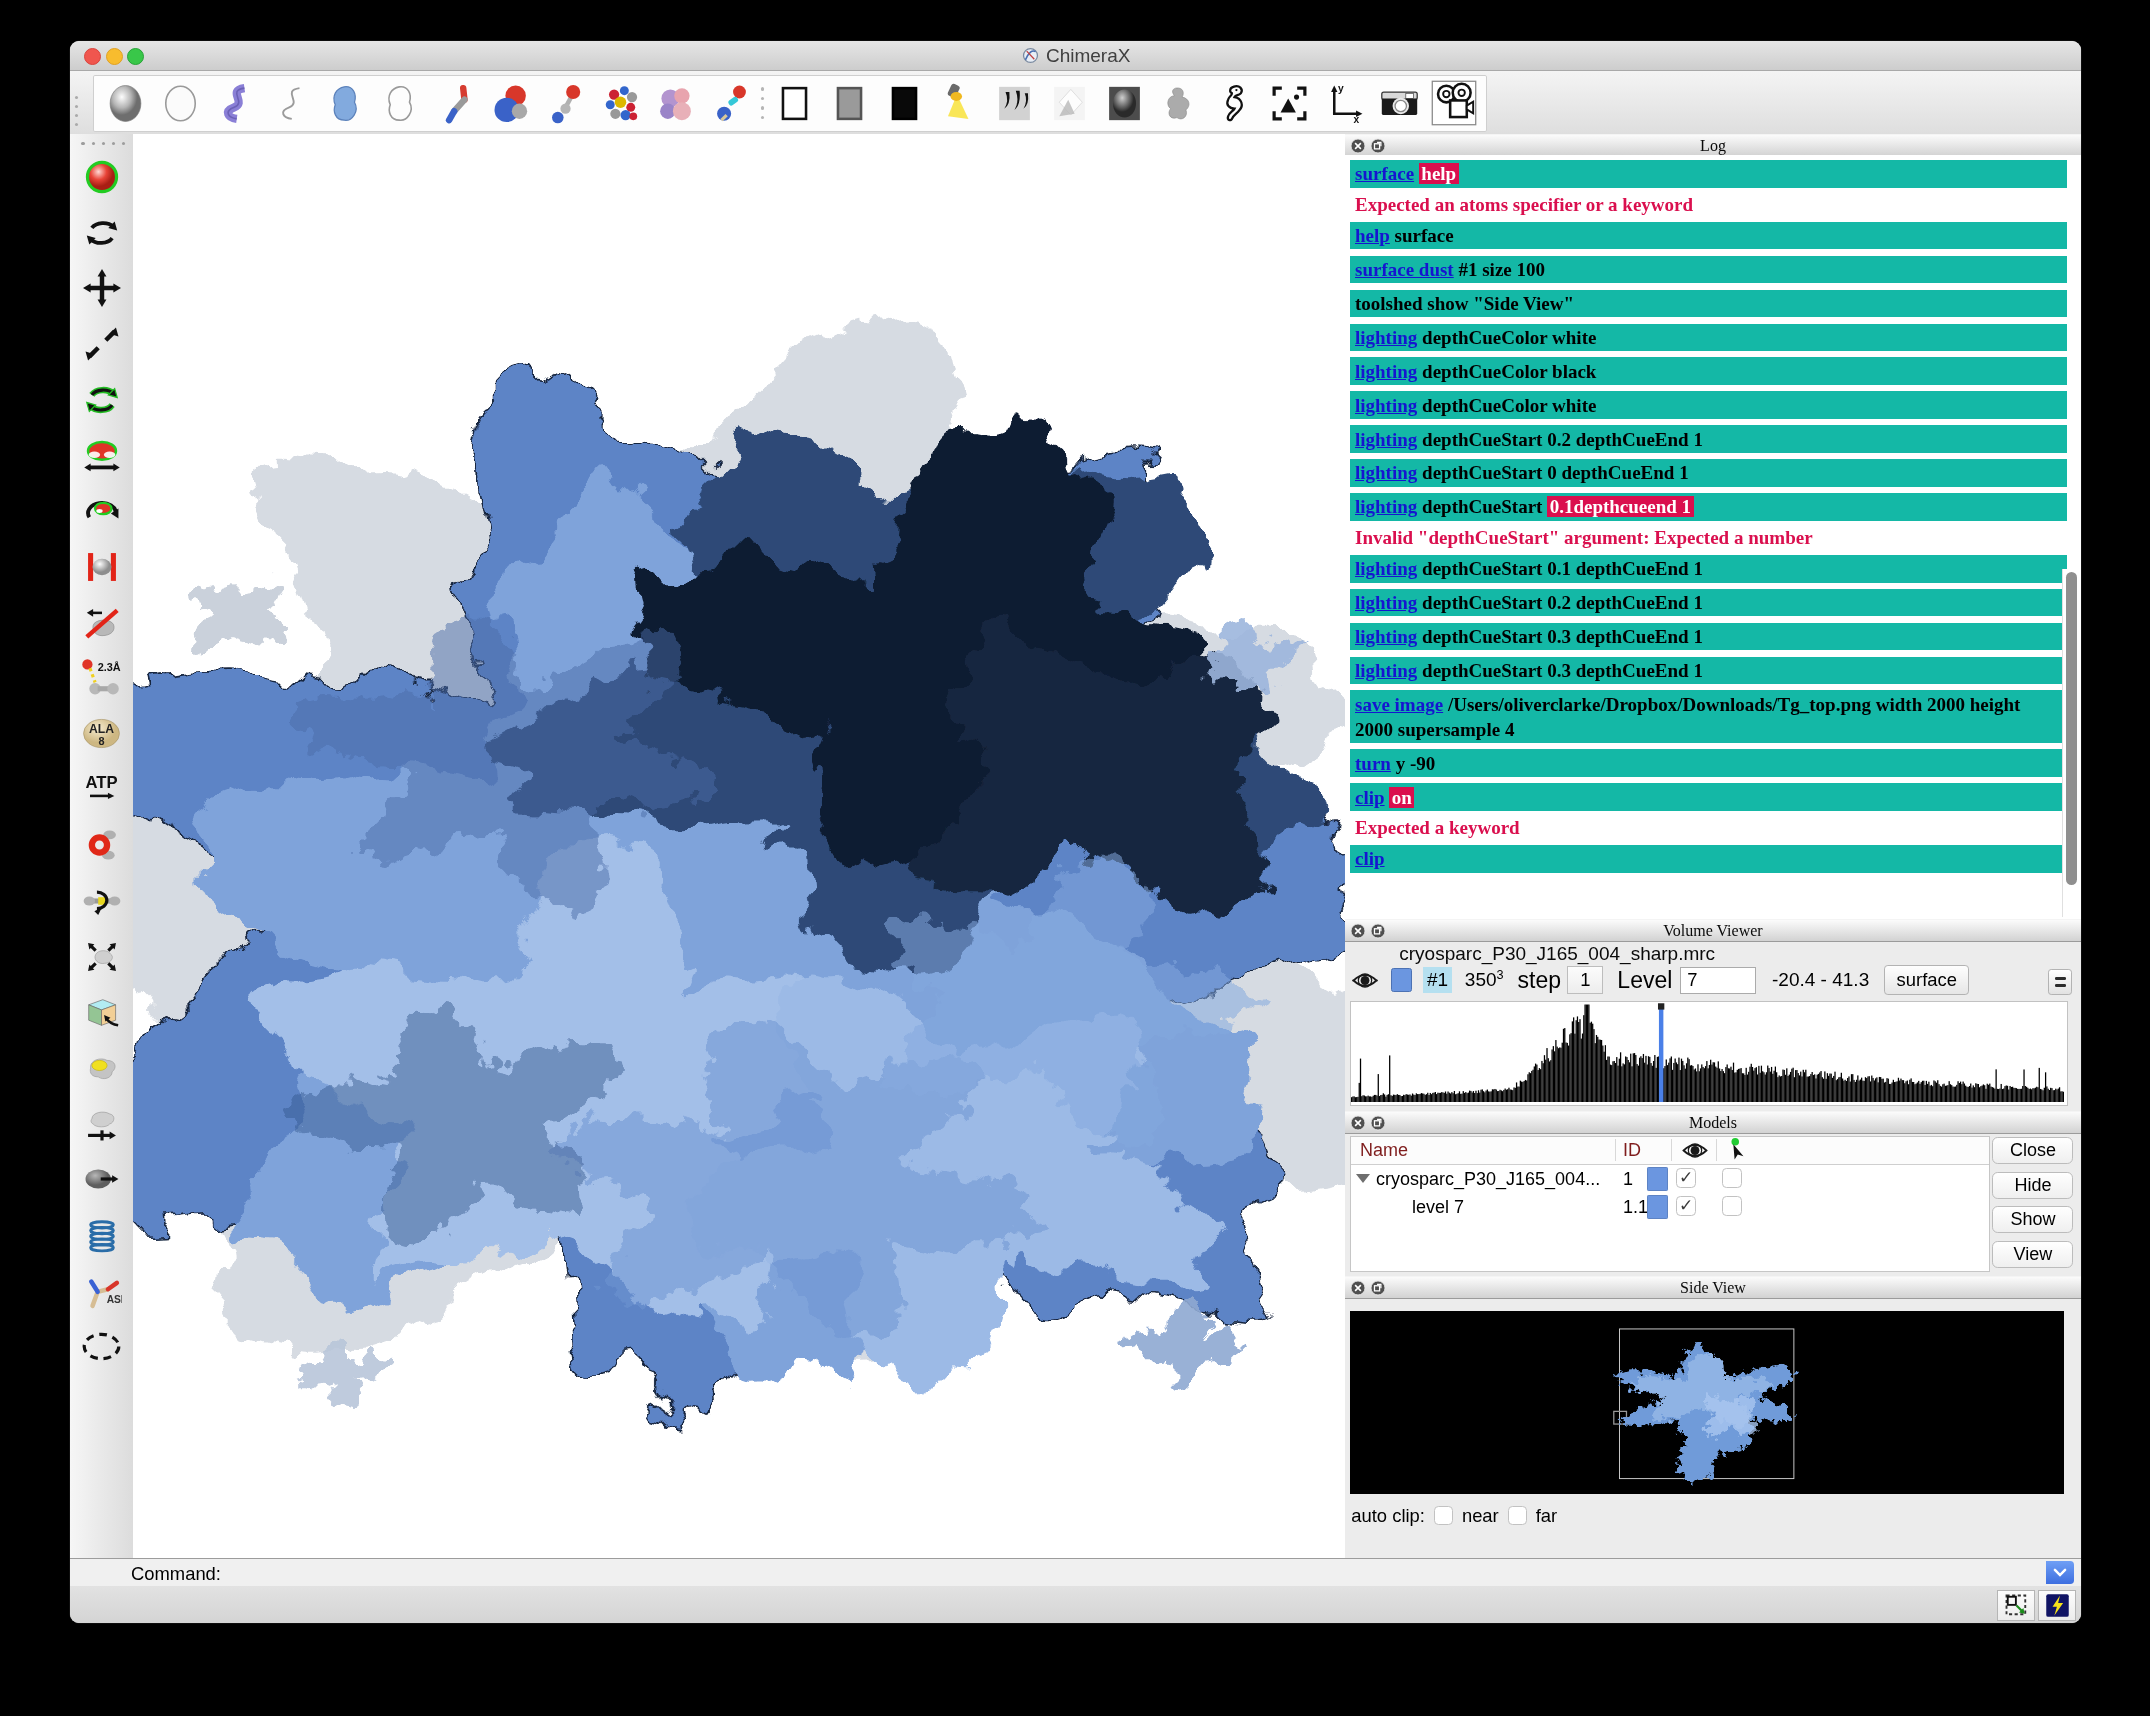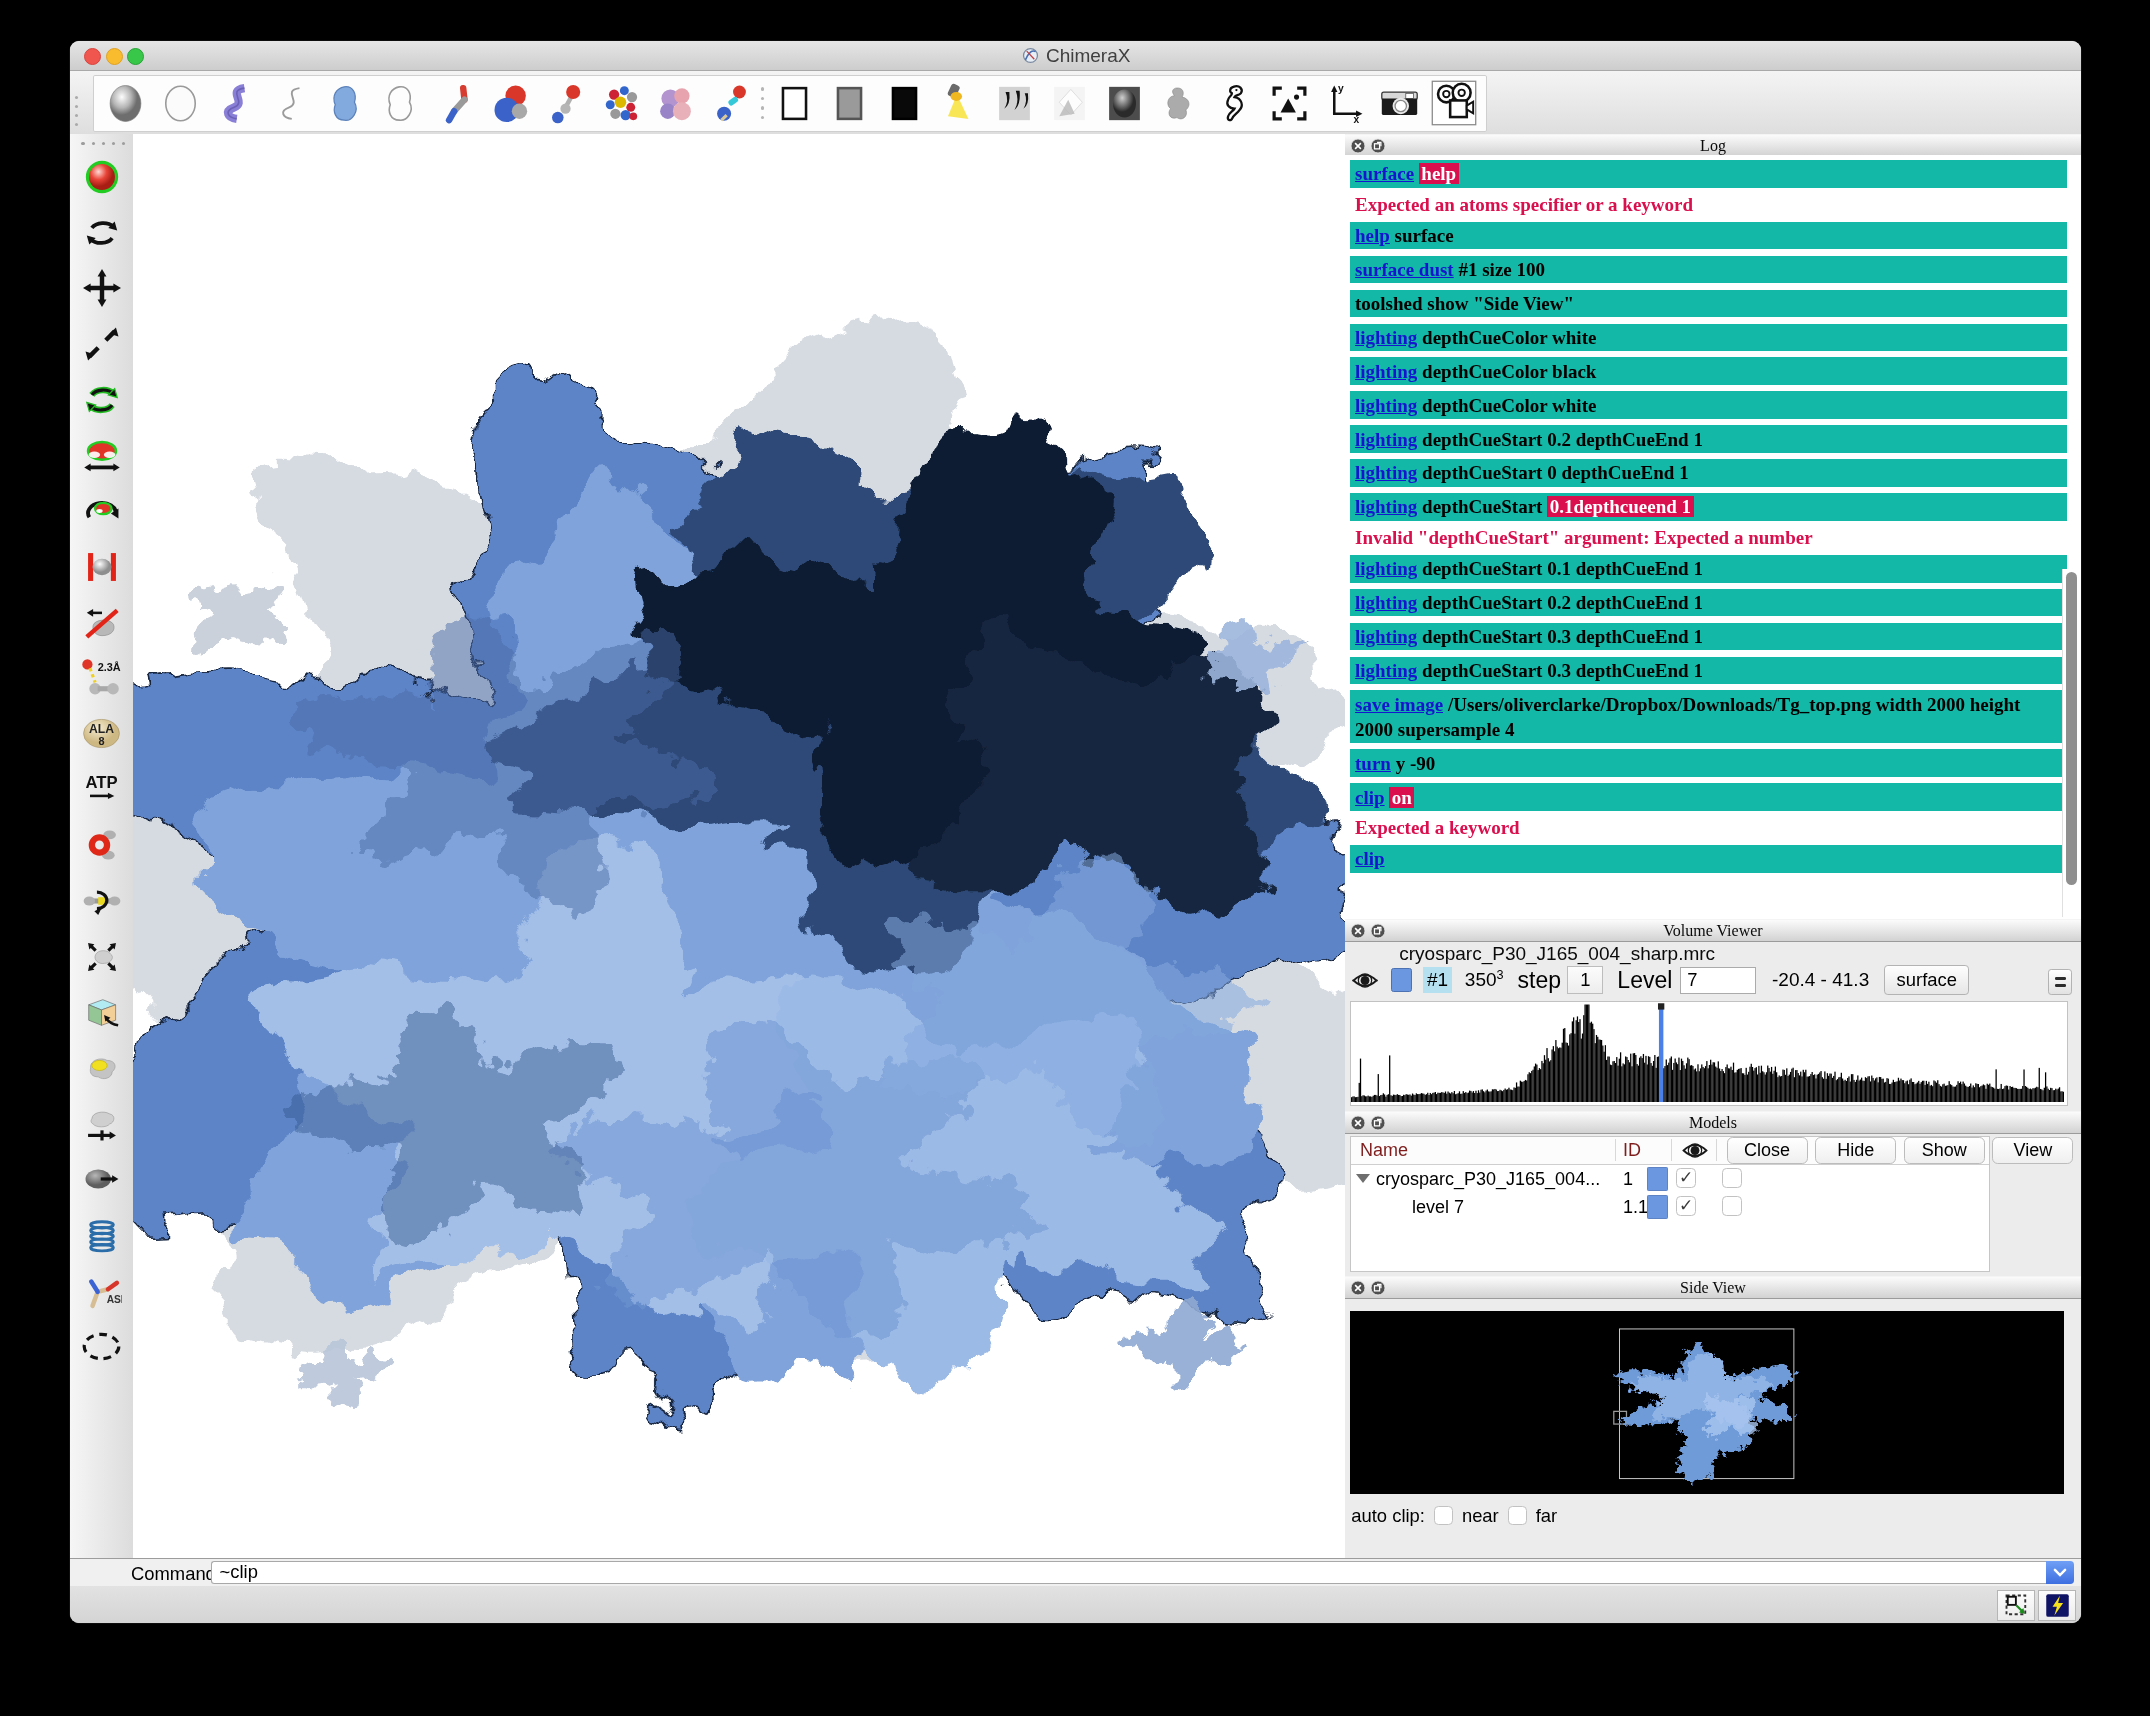--- a/index.html
+++ b/index.html
@@ -89,21 +89,21 @@
   .mo-vline{position:absolute;top:2.5px;bottom:2.5px;width:0.6px;background:#d8d8d8;}
   .mo-row{position:relative;height:28px;font-size:18px;color:#000;}
   .mo-disc{position:absolute;left:5px;top:9px;width:0;height:0;border-left:7px solid transparent;border-right:7px solid transparent;border-top:9.5px solid #6e6e6e;}
   .mo-name{position:absolute;top:3.8px;}
   .mo-id{position:absolute;left:272px;top:3.8px;}
   .mo-swatch{position:absolute;left:296px;top:2.5px;width:19px;height:21.6px;background:#6b96e0;border:0.6px solid #5d83c4;border-radius:1.3px;}
   .checkbox{width:20px;height:20px;background:#fff;border:1.3px solid #c2c2c2;border-radius:4.4px;
             display:flex;align-items:center;justify-content:center;font-size:17px;color:#3c3c3c;box-sizing:border-box;}
   .mo-check{position:absolute;left:325px;top:3.2px;}
   .mo-selbox{position:absolute;left:371px;top:3.2px;}
-  .mo-btns{position:absolute;right:7.6px;top:5px;display:flex;gap:7.6px;}
+  .mo-btns{position:absolute;right:7.6px;top:5px;display:flex;flex-direction:column;gap:7.6px;}
   .mo-btn{width:79px;height:25px;background:linear-gradient(#ffffff,#efefef);border:0.6px solid #bcbcbc;
           border-radius:5.7px;font-size:18px;color:#000;display:flex;align-items:center;justify-content:center;}
 
   
   .sv-content{position:absolute;left:0;top:1163px;width:736px;height:261px;}
   .sv-screen{position:absolute;left:5px;top:14px;width:714px;height:183px;background:#000;}
   .sv-row{position:absolute;left:6.3px;top:207px;height:23px;display:flex;align-items:center;gap:9px;font-size:18.4px;color:#000;}
   .sv-row .checkbox{width:19px;height:19px;}
 
   
@@ -1347,21 +1347,20 @@
         <div class="checkbox"></div>
         <span>near</span>
         <div class="checkbox"></div>
         <span>far</span>
       </div>
     </div>
   </div>
 
   <div class="commandbar">
     <div class="cmd-label">Command:</div>
-    <input class="cmd-input" value="~clip" style="">
     <div class="cmd-drop">
       <svg width="14" height="9" viewBox="0 0 22 14">
         <path d="M3,3 L11,11 L19,3" stroke="#fff" stroke-width="4" fill="none" stroke-linecap="round"></path>
           </svg>
     </div>
   </div>
 
   <div class="statusbar">
     <div class="st-btn b1">
       <svg width="25" height="25" viewBox="0 0 40 40">

